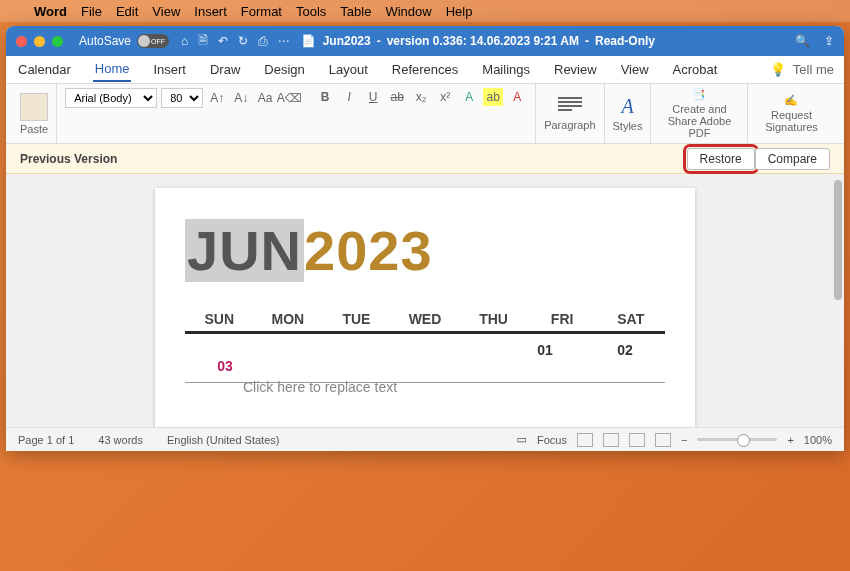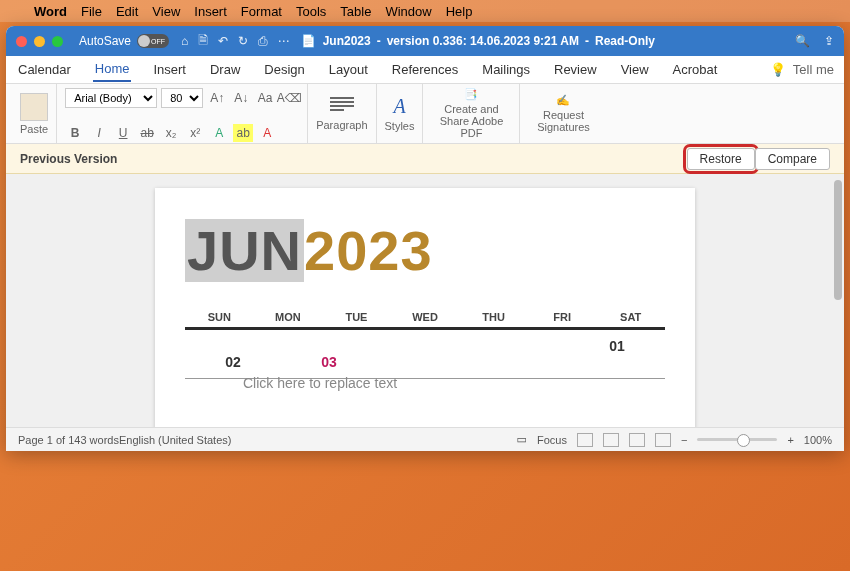--- a/index.html
+++ b/index.html
@@ -19,45 +19,45 @@
 .title-icons{display:flex;gap:10px;align-items:center;}
 .title-icons svg,.title-icons span{opacity:0.9;}
 .doc-title{margin-left:12px;display:flex;align-items:center;gap:6px;font-weight:600;}
 .title-right{margin-left:auto;display:flex;gap:14px;align-items:center;}
 .tabs{height:28px;display:flex;align-items:center;padding:0 10px;gap:20px;font-size:13px;color:#333;border-bottom:1px solid #ddd;}
 .tab{padding:4px 2px;cursor:pointer;}
 .tab.active{color:#2b5fb3;border-bottom:2px solid #2b5fb3;font-weight:500;}
 .tellme{margin-left:auto;display:flex;align-items:center;gap:6px;color:#666;}
 .ribbon{height:60px;background:#fafafa;border-bottom:1px solid #ddd;display:flex;align-items:center;padding:0 6px;font-size:11px;color:#666;}
 .ribbon-group{display:flex;flex-direction:column;align-items:center;padding:0 8px;border-right:1px solid #ddd;height:100%;justify-content:center;gap:2px;}
-.ribbon-group.wide{align-items:flex-start;flex-direction:column;justify-content:space-around;padding:4px 8px;gap:16px;}
+.ribbon-group.wide{align-items:flex-start;flex-direction:row;justify-content:space-around;padding:4px 8px;gap:16px;}
 .paste-icon{width:28px;height:28px;background:#f0e5d0;border:1px solid #ccc;position:relative;}
 .font-row{display:flex;gap:4px;align-items:center;}
 .font-sel{border:1px solid #ccc;font-size:11px;height:20px;padding:0 4px;background:#fff;}
 .fmt-btn{width:20px;height:18px;display:inline-flex;align-items:center;justify-content:center;color:#666;font-size:12px;}
 .para-icon{width:24px;height:20px;display:flex;flex-direction:column;gap:2px;}
 .para-icon span{height:2px;background:#666;}
 .styles-icon{font-size:20px;color:#2b5fb3;font-style:italic;font-family:serif;}
 .version-bar{height:30px;background:#fdf6e3;border-bottom:1px solid #e8d9a8;display:flex;align-items:center;padding:0 14px;font-size:12px;color:#444;}
 .version-bar .label{font-weight:600;margin-right:8px;}
 .version-bar .actions{margin-left:auto;display:flex;gap:0;}
 .btn{border:1px solid #bbb;background:#fff;padding:3px 12px;border-radius:3px;font-size:12px;color:#333;cursor:pointer;}
 .btn.highlight{outline:3px solid #cc2a2a;outline-offset:1px;}
 .doc-area{flex:1;background:#f0f0f0;position:relative;overflow:hidden;}
 .scrollbar{position:absolute;right:2px;top:6px;width:8px;height:120px;background:#bbb;border-radius:4px;}
 .page{width:540px;margin:14px auto 0;background:#fff;box-shadow:0 1px 4px rgba(0,0,0,0.2);padding:30px 30px 10px;height:300px;}
 .cal-title{font-size:56px;font-weight:800;letter-spacing:1px;}
 .cal-title .jun{background:#cfcfcf;color:#555;padding:0 2px;}
 .cal-title .year{color:#b8872c;}
-.cal-head{display:grid;grid-template-columns:repeat(7,1fr);margin-top:28px;font-size:11px;font-weight:600;color:#444;border-bottom:3px solid #2a2a2a;padding-bottom:4px;}
+.cal-head{display:grid;grid-template-columns:repeat(7,1fr);margin-top:28px;font-size:14px;font-weight:600;color:#444;border-bottom:3px solid #2a2a2a;padding-bottom:4px;}
 .cal-head div,.cal-row div{text-align:center;}
-.cal-row{display:grid;grid-template-columns:repeat(5,1fr);padding:8px 0;font-size:14px;font-weight:600;color:#333;border-bottom:1px solid #999;}
+.cal-row{display:grid;grid-template-columns:repeat(6,1fr);padding:8px 0;font-size:14px;font-weight:600;color:#333;border-bottom:1px solid #999;}
 .cal-row .wk{color:#be185d;}
 .click-note{font-size:14px;color:#888;text-align:left;padding-left:58px;margin-top:-4px;}
-.statusbar{height:24px;background:#f4f4f4;border-top:1px solid #ddd;display:flex;align-items:center;padding:0 12px;font-size:11px;color:#555;gap:0;}
+.statusbar{height:24px;background:#f4f4f4;border-top:1px solid #ddd;display:flex;align-items:center;padding:0 12px;font-size:11px;color:#555;gap:24px;}
 .statusbar .right{margin-left:auto;display:flex;align-items:center;gap:10px;}
 .zoom-slider{width:80px;height:3px;background:#ccc;position:relative;border-radius:2px;}
 .zoom-slider::after{content:"";position:absolute;left:50%;top:-4px;width:11px;height:11px;background:#fff;border:1px solid #999;border-radius:50%;}
 .view-btn{width:16px;height:14px;border:1px solid #aaa;display:inline-block;}
 </style>
 </head>
 <body>
 
 <div class="menubar">
   <span class="apple"></span>

